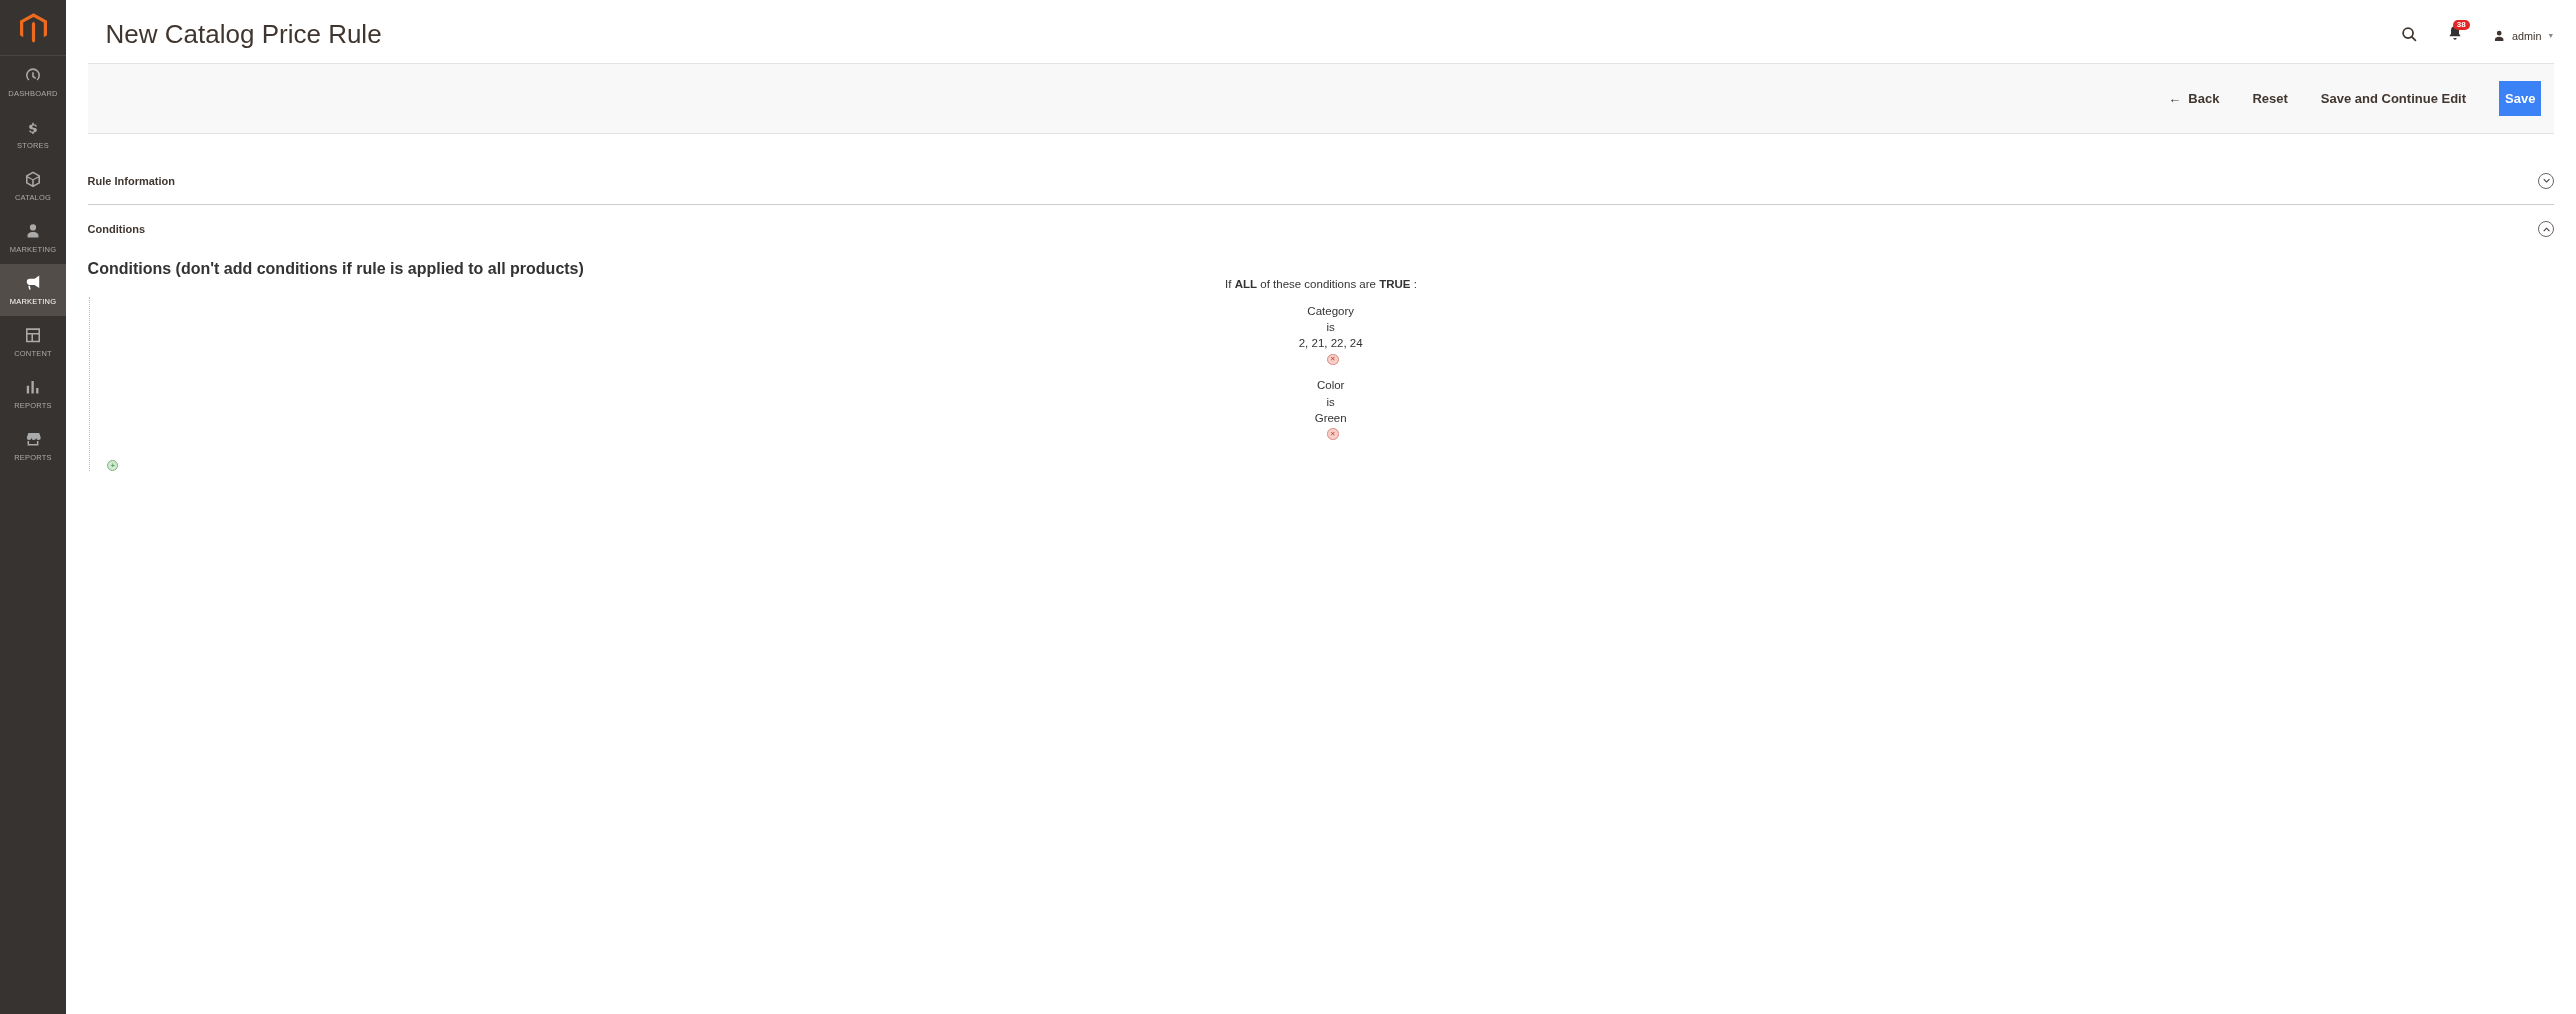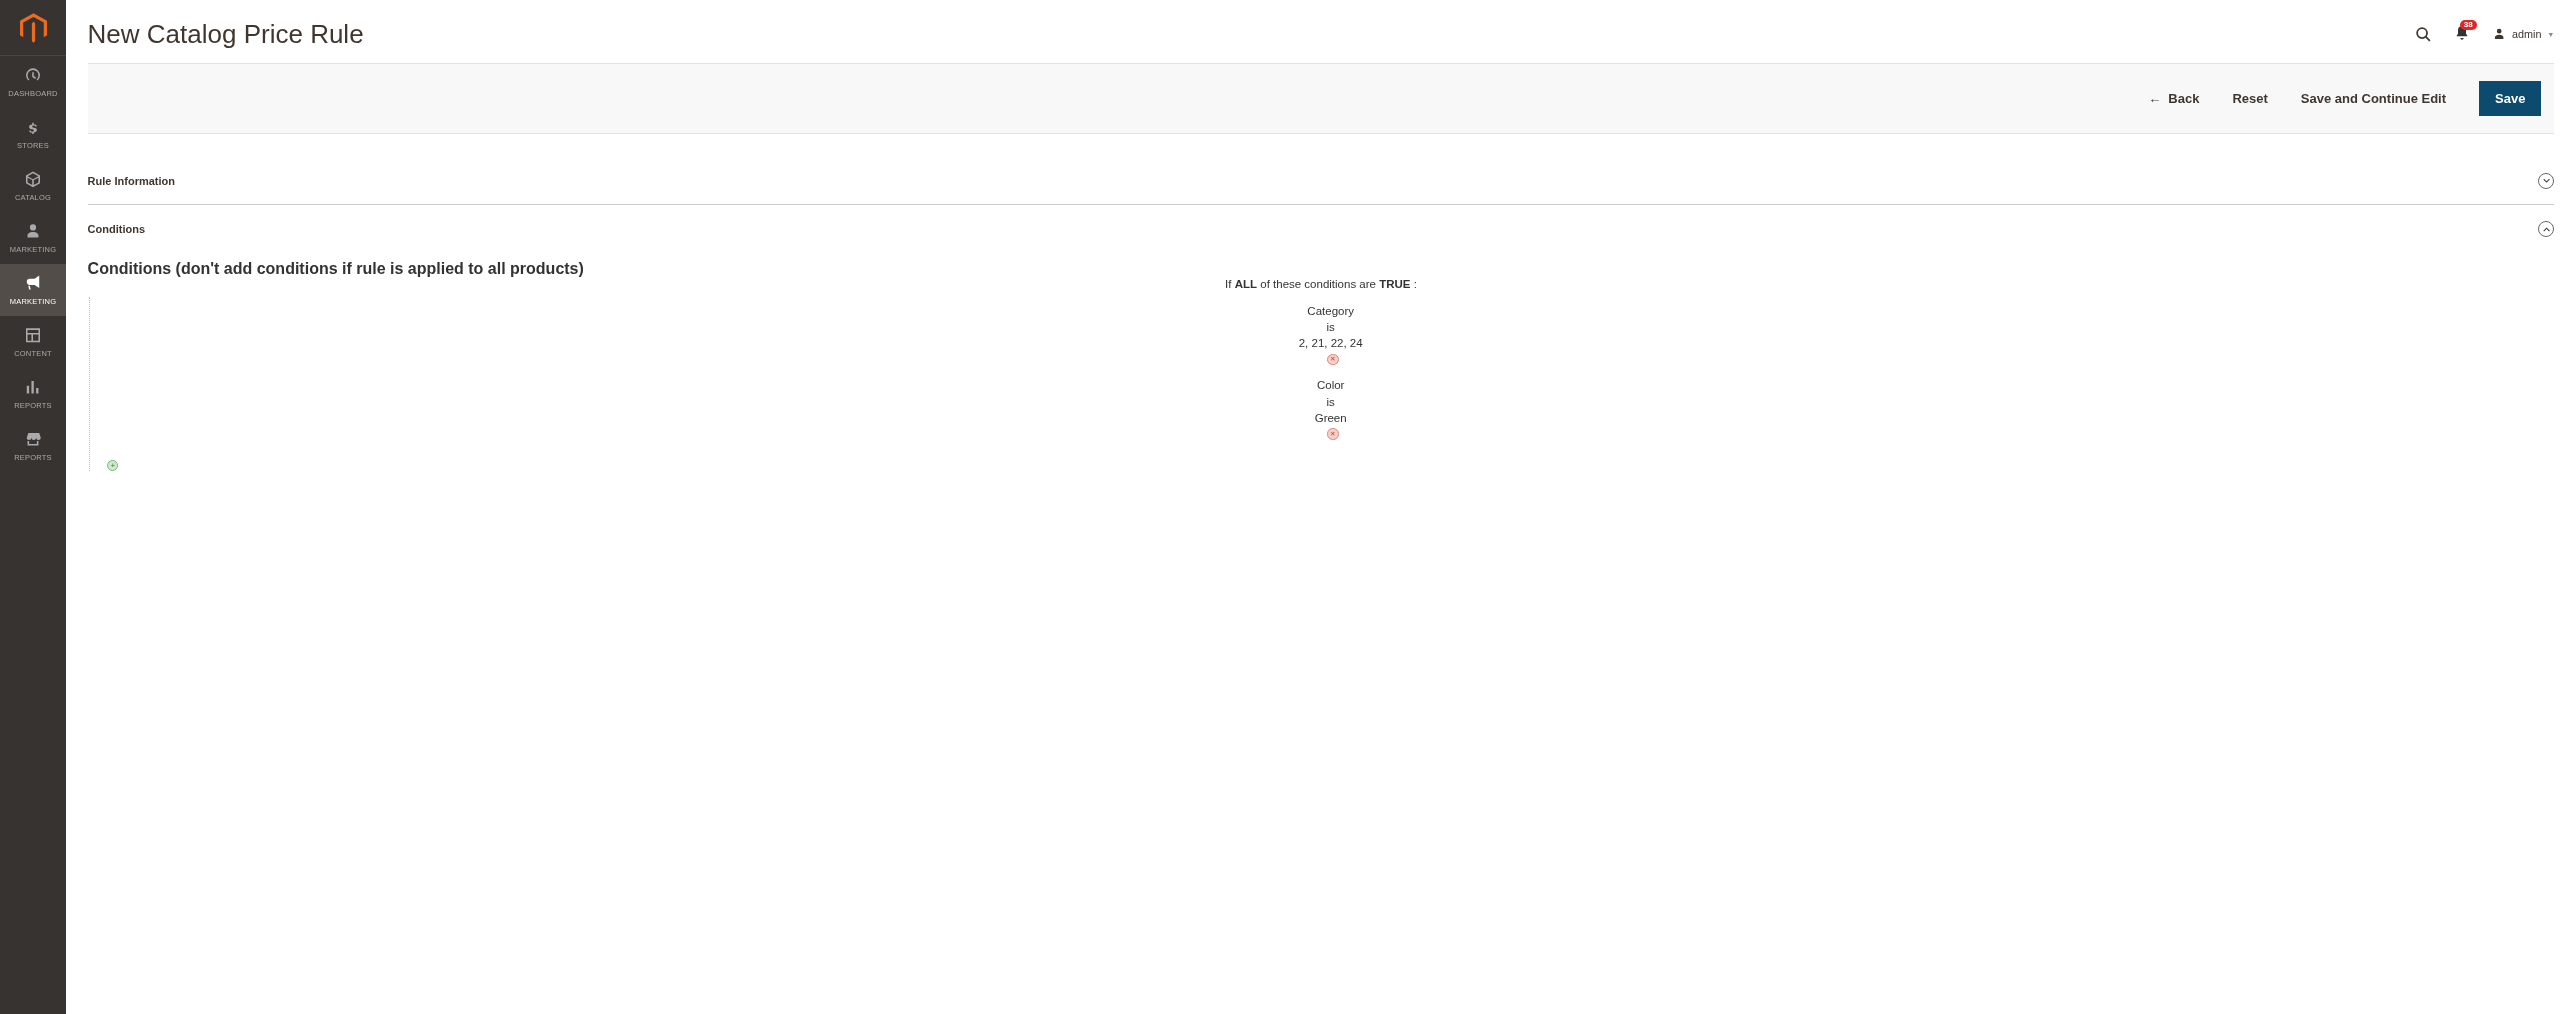--- a/index.html
+++ b/index.html
@@ -12,34 +12,34 @@
 .logo-box { text-align: center; padding: 13px 0 10px; border-bottom: 0.7px solid #4a4540; }
 .logo-box svg { width: 27px; height: 30px; }
 .nav-item { text-align: center; padding: 10px 2.9px; color: #aaa; cursor: pointer; font-size: 7.5px; letter-spacing: 0.2px; }
 .nav-item.active { background: #524d49; color: #fff; }
 .nav-item .ico { display: block; margin: 0 auto 4.3px; width: 20px; height: 18.7px; color: #aaa; }
 .nav-item.active .ico { color: #fff; }
 .nav-item .lbl { display: block; }
 
 
 .main { flex: 1; padding: 0 21.6px 29px 21.6px; }
-.topbar { display: flex; align-items: center; padding: 18.7px 0 13px; }
+.topbar { display: flex; align-items: center; padding: 18.7px 0 13px; margin-left: 18px; }
 .page-title { font-size: 26px; font-weight: 400; color: #41362f; flex: 1; }
-.top-actions { display: flex; align-items: center; gap: 22px; }
+.top-actions { display: flex; align-items: flex-end; gap: 29px; }
 .search-ico, .bell-ico, .user-ico { color: #41362f; cursor: pointer; display: flex; align-items: center; }
 .bell-wrap { position: relative; }
 .badge { position: absolute; top: -5.7px; right: -7.2px; background: #e22626; color: #fff; font-size: 8px; font-weight: 700; border-radius: 7.2px; padding: 0.7px 4.3px; }
 .user-block { display: flex; align-items: center; gap: 5.8px; cursor: pointer; font-size: 10.8px; color: #41362f; }
 .caret-down { font-size: 7.2px; color: #888; }
 
 
 .actionbar { background: #f8f8f8; border-top: 0.7px solid #e3e3e3; border-bottom: 0.7px solid #e3e3e3; display: flex; justify-content: flex-end; align-items: center; gap: 33px; padding: 17px 13px; margin-bottom: 36px; }
 .ab-link { font-size: 13px; font-weight: 600; color: #41362f; cursor: pointer; display: flex; align-items: center; gap: 7.2px; }
 .ab-link .arrow { font-size: 13px; }
-.btn-primary { background: #0c4a6e; color: #fff; font-size: 13px; font-weight: 600; padding: 10px 16px; cursor: pointer; border: none; }
+.btn-primary { background: #3b82f6; color: #fff; font-size: 13px; font-weight: 600; padding: 10px 6px; cursor: pointer; border: none; }
 
 
 .section { border-bottom: 0.7px solid #ccc; padding: 0 0 13px; margin-bottom: 13px; }
 .section-head { display: flex; justify-content: space-between; align-items: center; cursor: pointer; padding: 2.9px 0; }
 .section-title { font-size: 11px; font-weight: 600; color: #41362f; }
 .chev { width: 16px; height: 16px; border: 0.7px solid #666; border-radius: 50%; display: flex; align-items: center; justify-content: center; font-size: 8.6px; color: #41362f; }
 
 .cond-body { padding-top: 20px; }
 .cond-note { font-size: 16px; font-weight: 700; color: #333; }
 .cond-sentence { font-size: 11.5px; color: #333; margin-bottom: 5.8px; text-align: center; }

